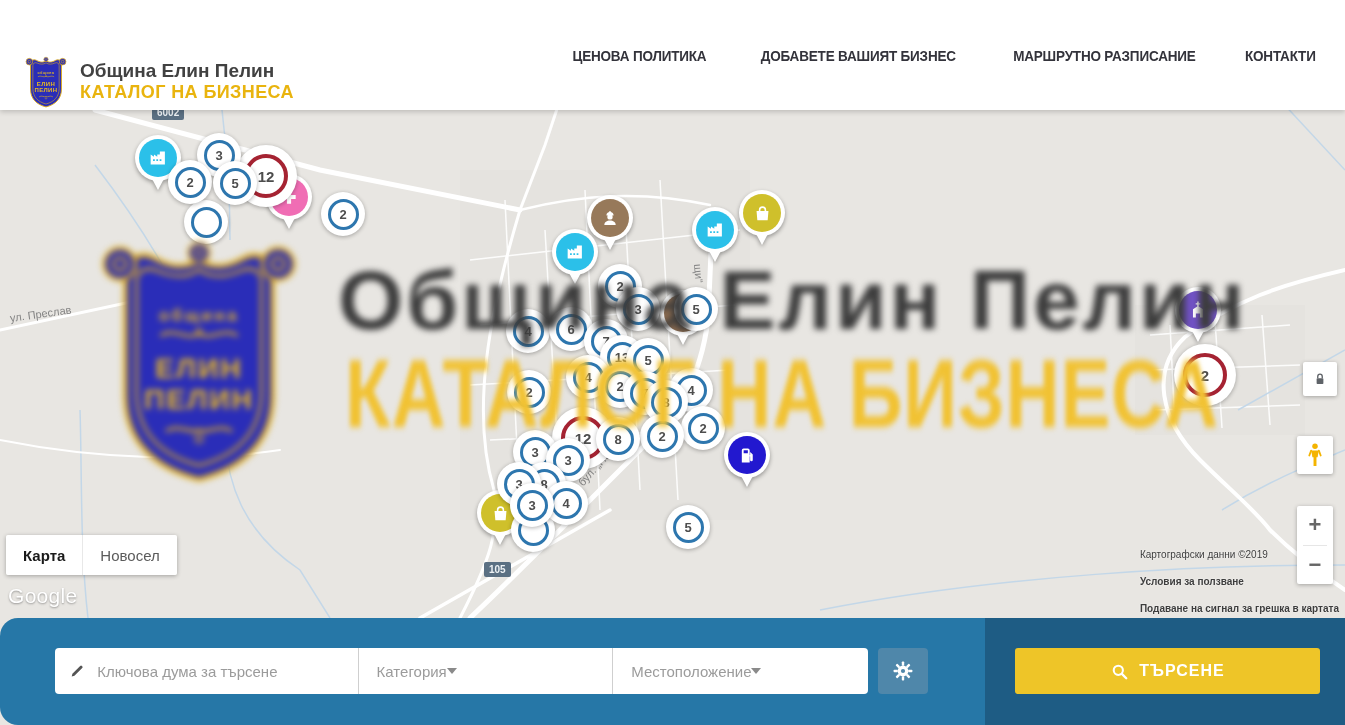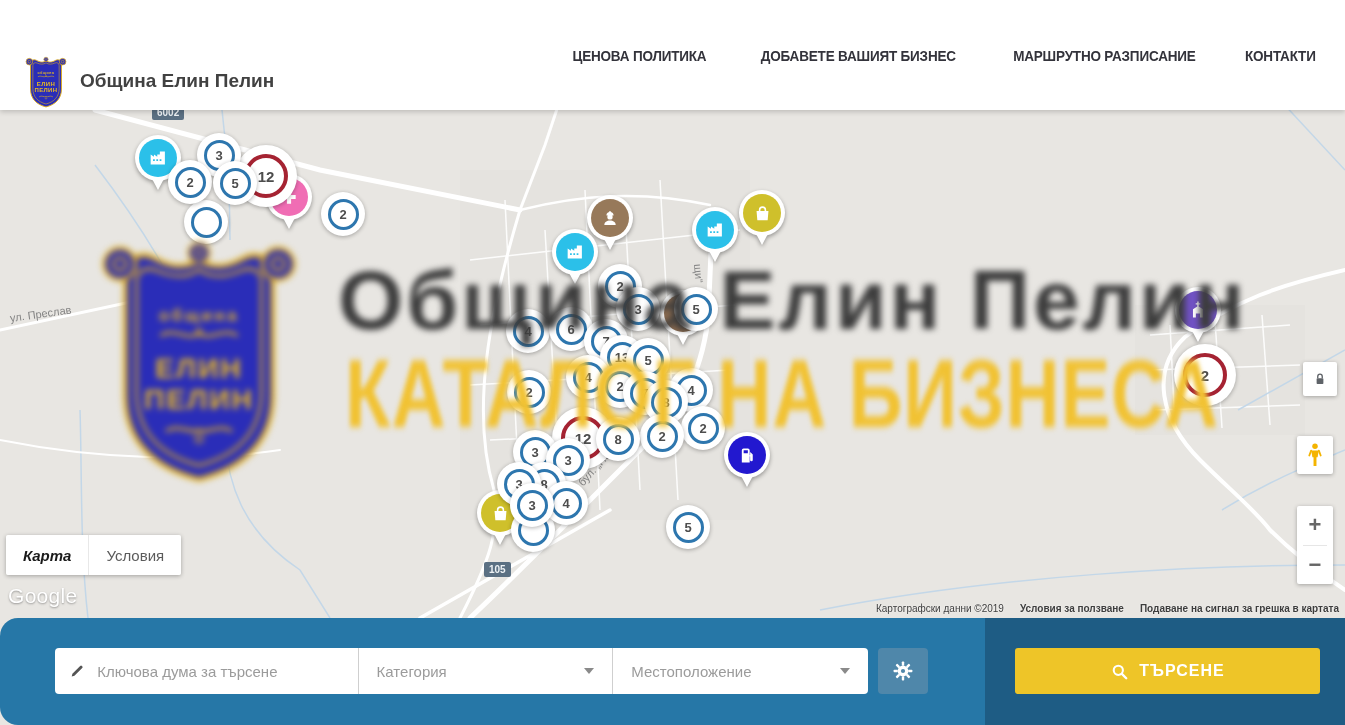--- a/index.html
+++ b/index.html
@@ -47,47 +47,47 @@
   .wm-shield{left:85px;top:108px;filter:blur(3.2px);}
   .wm-line1{left:338px;top:148px;font-size:84px;font-weight:700;letter-spacing:3px;color:#3c3c3c;
             filter:blur(3px);white-space:nowrap;line-height:1;}
   .wm-line2{left:345px;top:236px;font-size:96px;font-weight:700;letter-spacing:1px;color:#f1c233;
             transform:scaleX(.78);transform-origin:0 0;filter:blur(3px);white-space:nowrap;line-height:1;}
 
   
   .maptype{position:absolute;left:6px;top:425px;height:40px;display:flex;z-index:5;
            box-shadow:0 1px 4px rgba(0,0,0,.3);border-radius:2px;overflow:hidden;}
   .mt-btn{background:#fff;height:40px;display:flex;align-items:center;padding:0 17px;font-size:15px;cursor:pointer;}
-  .mt-map{font-weight:700;color:#1a1a1a;font-style:italic;}
+  .mt-map{font-weight:700;color:#1a1a1a;}
   .mt-sat{color:#5b5b5b;border-left:1px solid #e8e8e8;}
   .google-logo{position:absolute;left:8px;top:474px;z-index:5;color:#fff;font-size:21px;font-weight:400;
                letter-spacing:.3px;text-shadow:0 1px 2px rgba(80,80,80,.55);cursor:pointer;}
   .attribution{position:absolute;right:6px;bottom:4px;z-index:5;display:flex;gap:16px;
-               font-size:10px;color:#3d3d3d;text-shadow:0 0 2px rgba(255,255,255,.9);}
+               font-size:10px;color:#3d3d3d;text-shadow:0 0 2px rgba(255,255,255,.9);flex-direction:column;}
   .attr-item{cursor:default;white-space:nowrap;}
   .attr-item.link{cursor:pointer;font-weight:bold;}
   .ctrl{position:absolute;background:#fff;z-index:5;box-shadow:0 1px 4px rgba(0,0,0,.3);border-radius:2px;}
   .ctrl-lock{left:1303px;top:252px;width:34px;height:34px;display:flex;align-items:center;justify-content:center;cursor:pointer;}
   .ctrl-pegman{left:1297px;top:326px;width:36px;height:38px;display:flex;align-items:center;justify-content:center;cursor:pointer;}
   .ctrl-zoom{left:1297px;top:396px;width:36px;height:78px;display:flex;flex-direction:column;}
   .zoom-btn{flex:1;display:flex;align-items:center;justify-content:center;font-size:22px;font-weight:700;
             color:#666;cursor:pointer;user-select:none;}
   .zoom-div{height:1px;background:#e6e6e6;margin:0 6px;}
 
   
   .bottombar{position:absolute;left:0;top:618px;width:1345px;height:107px;z-index:10;background:#2677a7;border-radius:18px;}
   .bb-right{position:absolute;left:985px;top:0;width:360px;height:107px;background:#1e5c84;}
   .search-box{position:absolute;left:55px;top:30px;width:813px;height:46px;background:#fff;border-radius:4px;
               display:flex;align-items:stretch;overflow:hidden;}
   .sb-section{display:flex;align-items:center;}
   .sb-keyword{width:303px;padding:0 12px 0 14px;gap:10px;}
   .sb-input{border:none;outline:none;width:100%;font-size:15px;color:#444;background:transparent;}
   .sb-input::placeholder{color:#9b9b9b;}
   .sb-sep{width:1px;background:#cfcfcf;}
-  .sb-select{justify-content:space-between;padding:0 18px;cursor:pointer;font-size:15px;color:#9b9b9b;}
+  .sb-select{padding:0 18px;cursor:pointer;font-size:15px;color:#9b9b9b;}
   .sb-cat{width:254px;}
   .sb-loc{width:255px;}
   .caret{width:0;height:0;border-left:5px solid transparent;border-right:5px solid transparent;
          border-top:6px solid #8a8a8a;}
   .gear-btn{position:absolute;left:878px;top:30px;width:50px;height:46px;background:#4f87aa;border-radius:4px;
             display:flex;align-items:center;justify-content:center;cursor:pointer;border:none;}
   .search-btn{position:absolute;left:1015px;top:30px;width:305px;height:46px;background:#eec528;border:none;
               border-radius:3px;display:flex;align-items:center;justify-content:center;gap:10px;cursor:pointer;}
   .search-btn-label{color:#fff;font-size:16px;font-weight:700;letter-spacing:1px;}
 </style>
@@ -381,21 +381,21 @@
       </div>
 
     <svg class="wm wm-shield" width="228" height="276" viewBox="0 0 240 300">
       <use href="#shield-sym"></use>
     </svg>
     <div class="wm wm-line1">Община Елин Пелин</div>
     <div class="wm wm-line2">КАТАЛОГ НА БИЗНЕСА</div>
 
     <div class="maptype">
       <div class="mt-btn mt-map">Карта</div>
-      <div class="mt-btn mt-sat">Условия</div>
+      <div class="mt-btn mt-sat">Новосел</div>
     </div>
     <div class="google-logo">Google</div>
     <div class="attribution" id="attribution">
         <span class="attr-item">Картографски данни ©2019</span>
         <span class="attr-item link">Условия за ползване</span>
         <span class="attr-item link">Подаване на сигнал за грешка в картата</span>
       </div>
 
     <div class="ctrl ctrl-lock">
       <svg width="18" height="18" viewBox="0 0 24 24">
@@ -417,20 +417,21 @@
     </div>
   </div>
 
   <div class="header">
     <div class="logo-link">
       <svg width="48" height="58" viewBox="0 0 240 300">
         <use href="#shield-sym"></use>
       </svg>
       <div class="logo-text">
         <span class="logo-title">Община Елин Пелин</span>
+        <span class="logo-subtitle">КАТАЛОГ НА БИЗНЕСА</span>
       </div>
     </div>
     <div class="nav" id="main-nav">
         <div class="nav-item">ЦЕНОВА ПОЛИТИКА</div>
         <div class="nav-item">ДОБАВЕТЕ ВАШИЯТ БИЗНЕС</div>
         <div class="nav-item">МАРШРУТНО РАЗПИСАНИЕ</div>
         <div class="nav-item">КОНТАКТИ</div>
       </div>
   </div>
 

